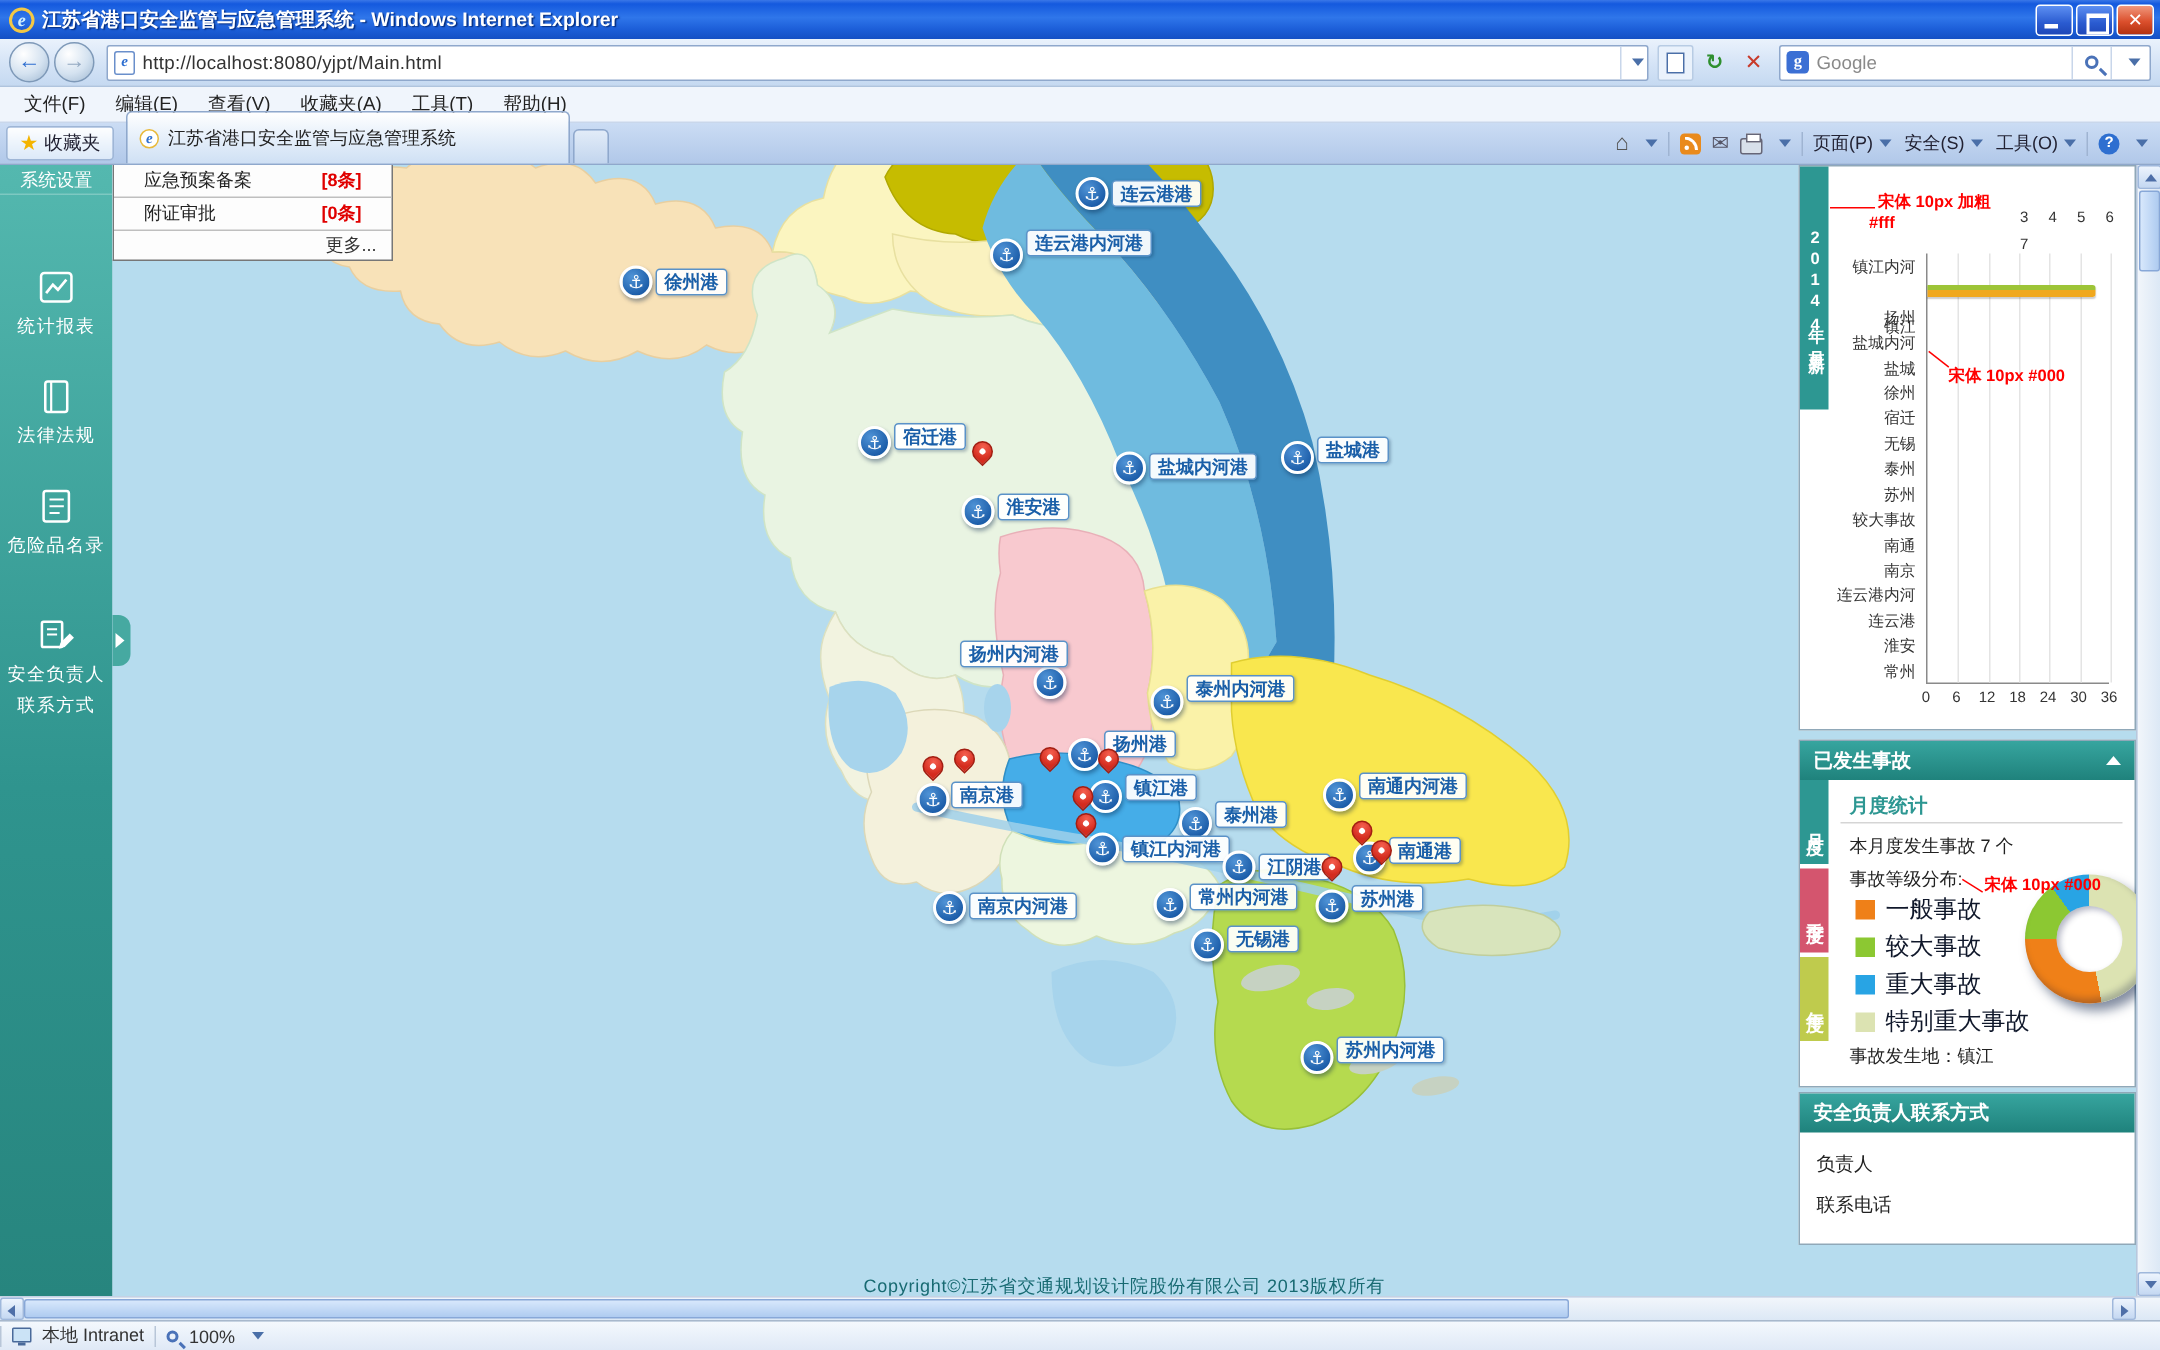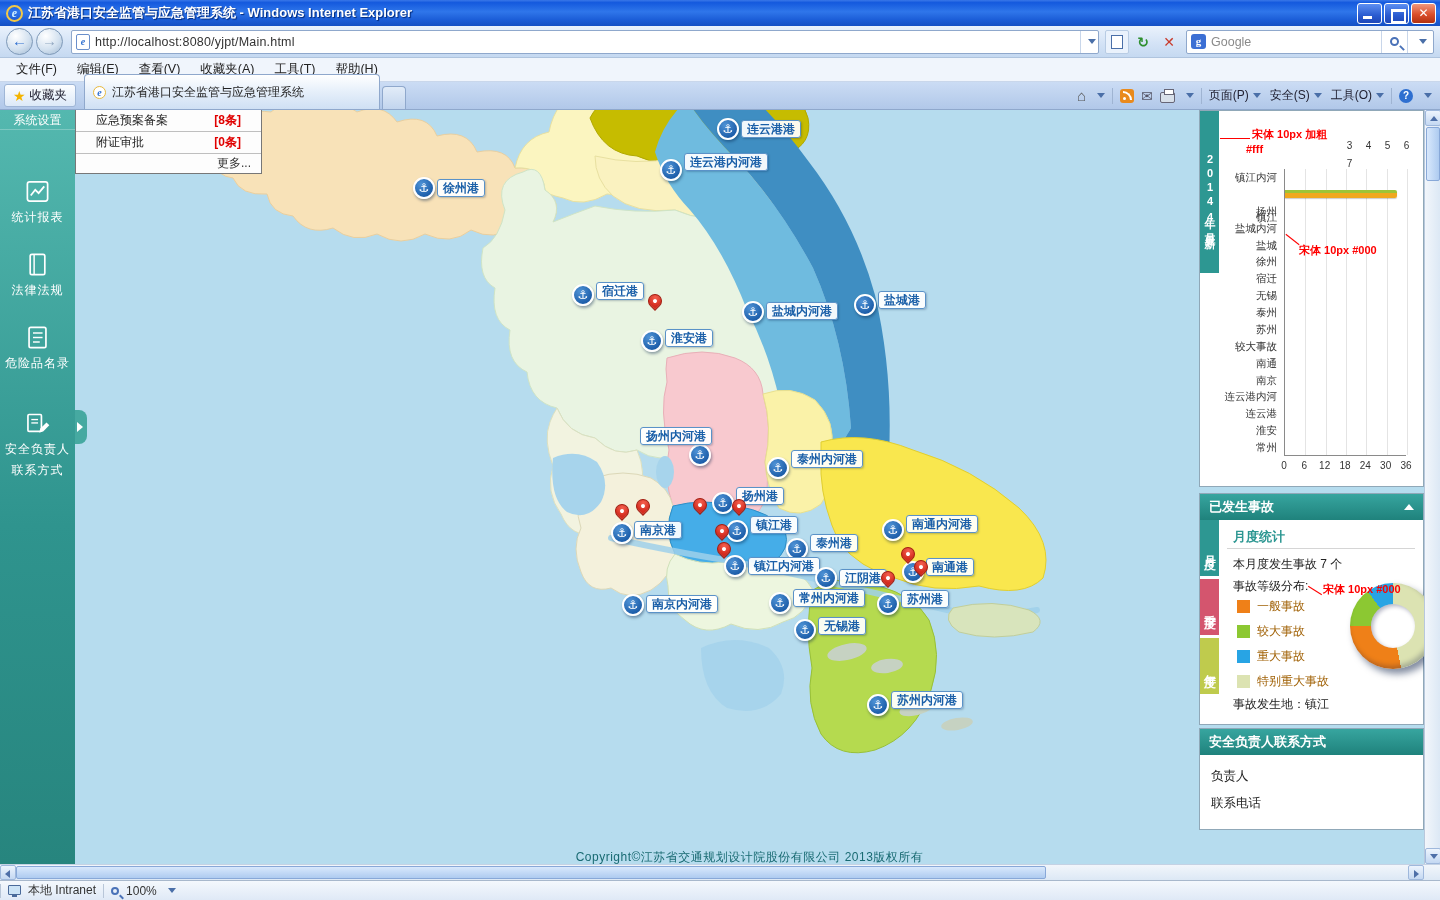--- a/index.html
+++ b/index.html
@@ -173,21 +173,21 @@
   .acc-tab { width:19px; height:56px; margin-bottom:3px; writing-mode:vertical-rl; text-orientation:upright;
     color:#fff; font-size:12px; font-weight:bold; display:flex; align-items:center; justify-content:center; letter-spacing:2px; }
   .acc-body { margin-left:19px; position:relative; height:206px; font-size:12px; color:#222; }
   .acc-section-title { position:absolute; left:14px; top:8px; color:#2D9792; font-size:13px; font-weight:bold; }
   .acc-divider { position:absolute; left:8px; right:8px; top:28px; border-top:1px solid #D5D5D5; }
   .acc-summary { position:absolute; left:14px; top:36px; }
   .acc-dist { position:absolute; left:14px; top:58px; }
   .acc-legend { position:absolute; left:18px; top:74px; }
   .legend-row { display:flex; align-items:center; height:25px; }
   .legend-sq { width:13px; height:13px; margin-right:7px; display:inline-block; }
-  .legend-label { font-size:12px; color:#a16207; }
+  .legend-label { font-size:16px; color:#0f172a; }
   .donut { position:absolute; left:131px; top:63px; width:86px; height:86px; border-radius:50%;
     box-shadow:4px 5px 7px rgba(10,30,70,.5), inset -2px -3px 5px rgba(0,10,60,.25); }
   .donut::after { content:""; position:absolute; left:21px; top:21px; width:44px; height:44px;
     border-radius:50%; background:#fff; box-shadow:inset 2px 2px 4px rgba(0,10,60,.3); }
   .acc-location { position:absolute; left:14px; top:176px; }
 
   .contact-panel { top:618px; height:102px; }
   .contact-rows { padding:8px 0 0 11px; }
   .contact-row { font-size:12.5px; color:#222; line-height:27px; }
 

